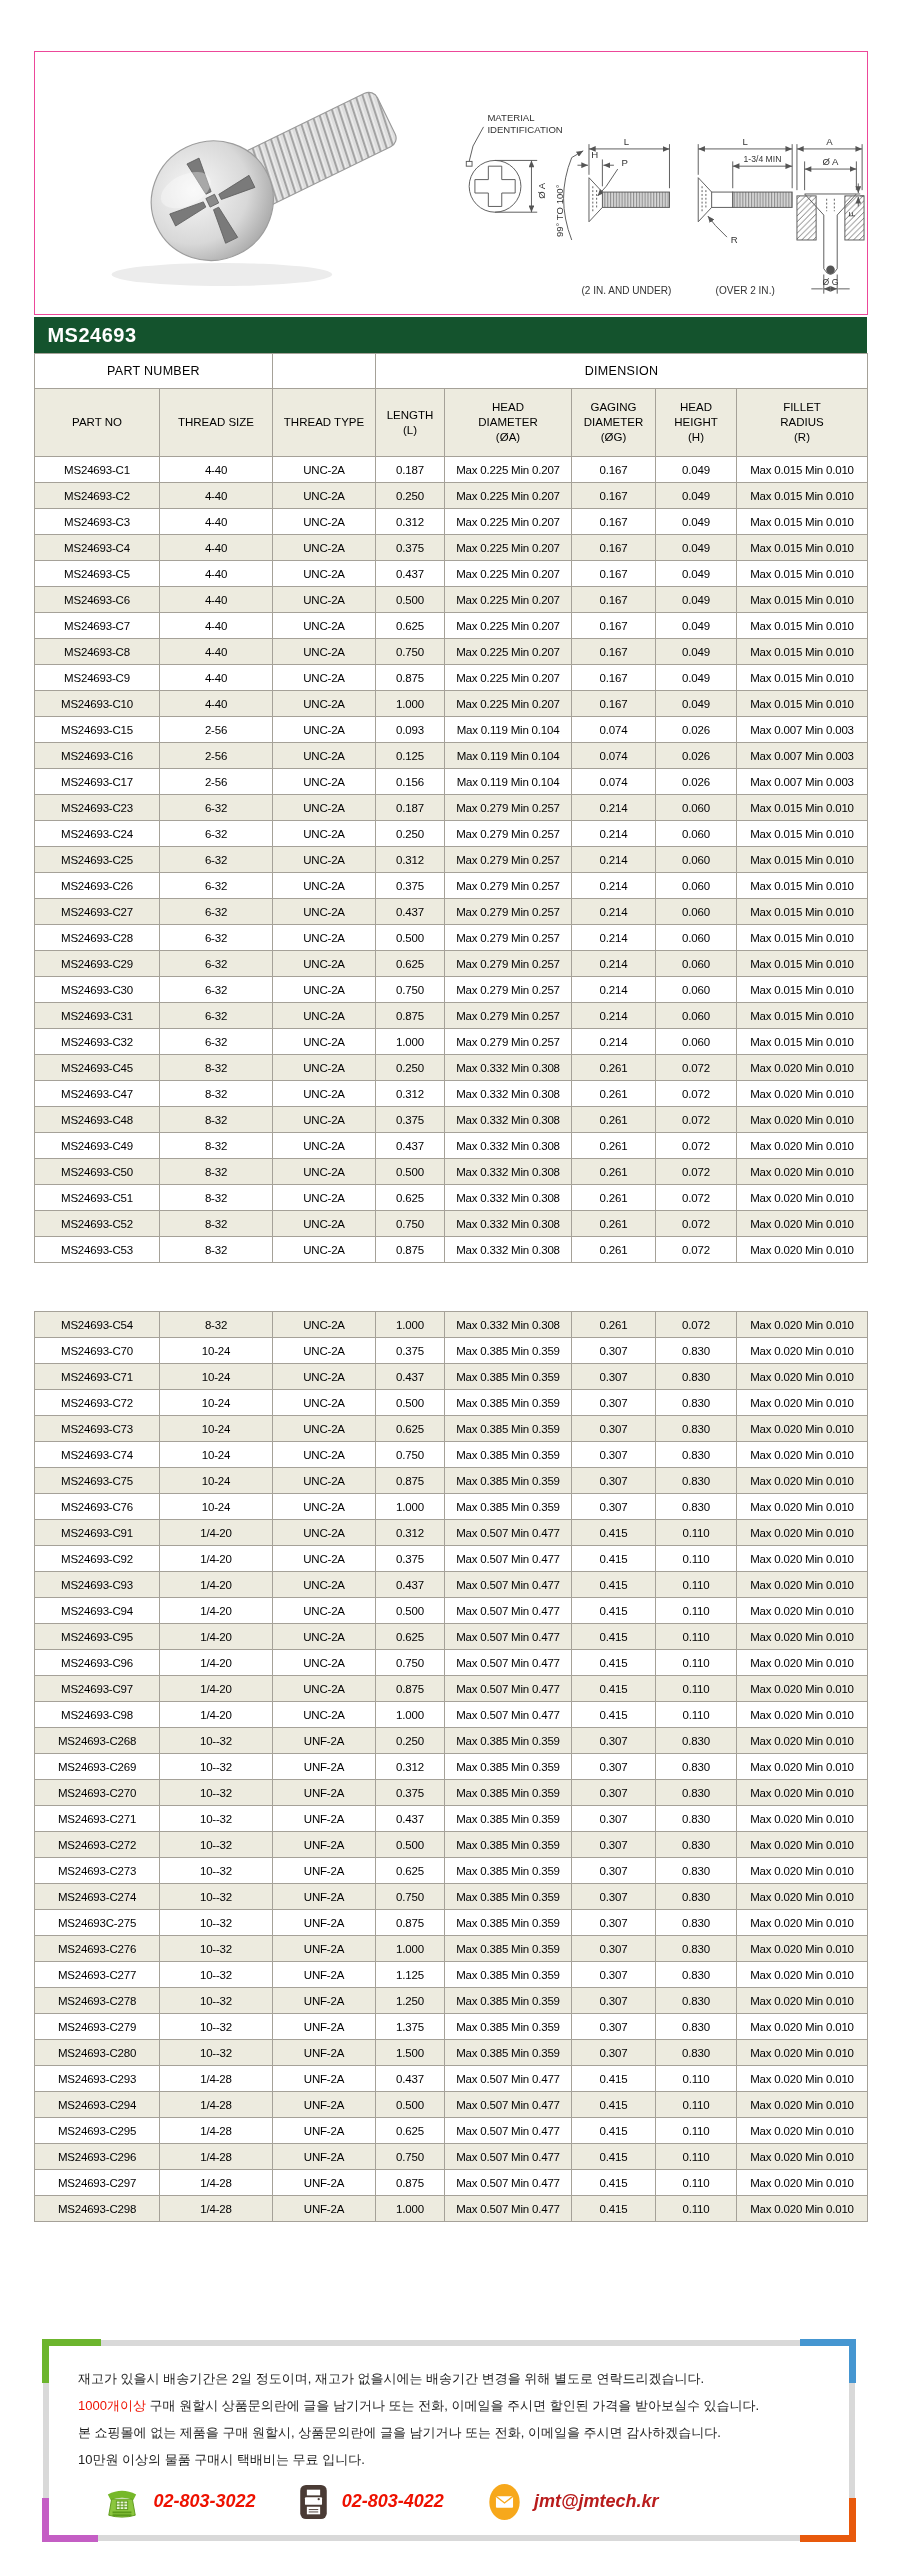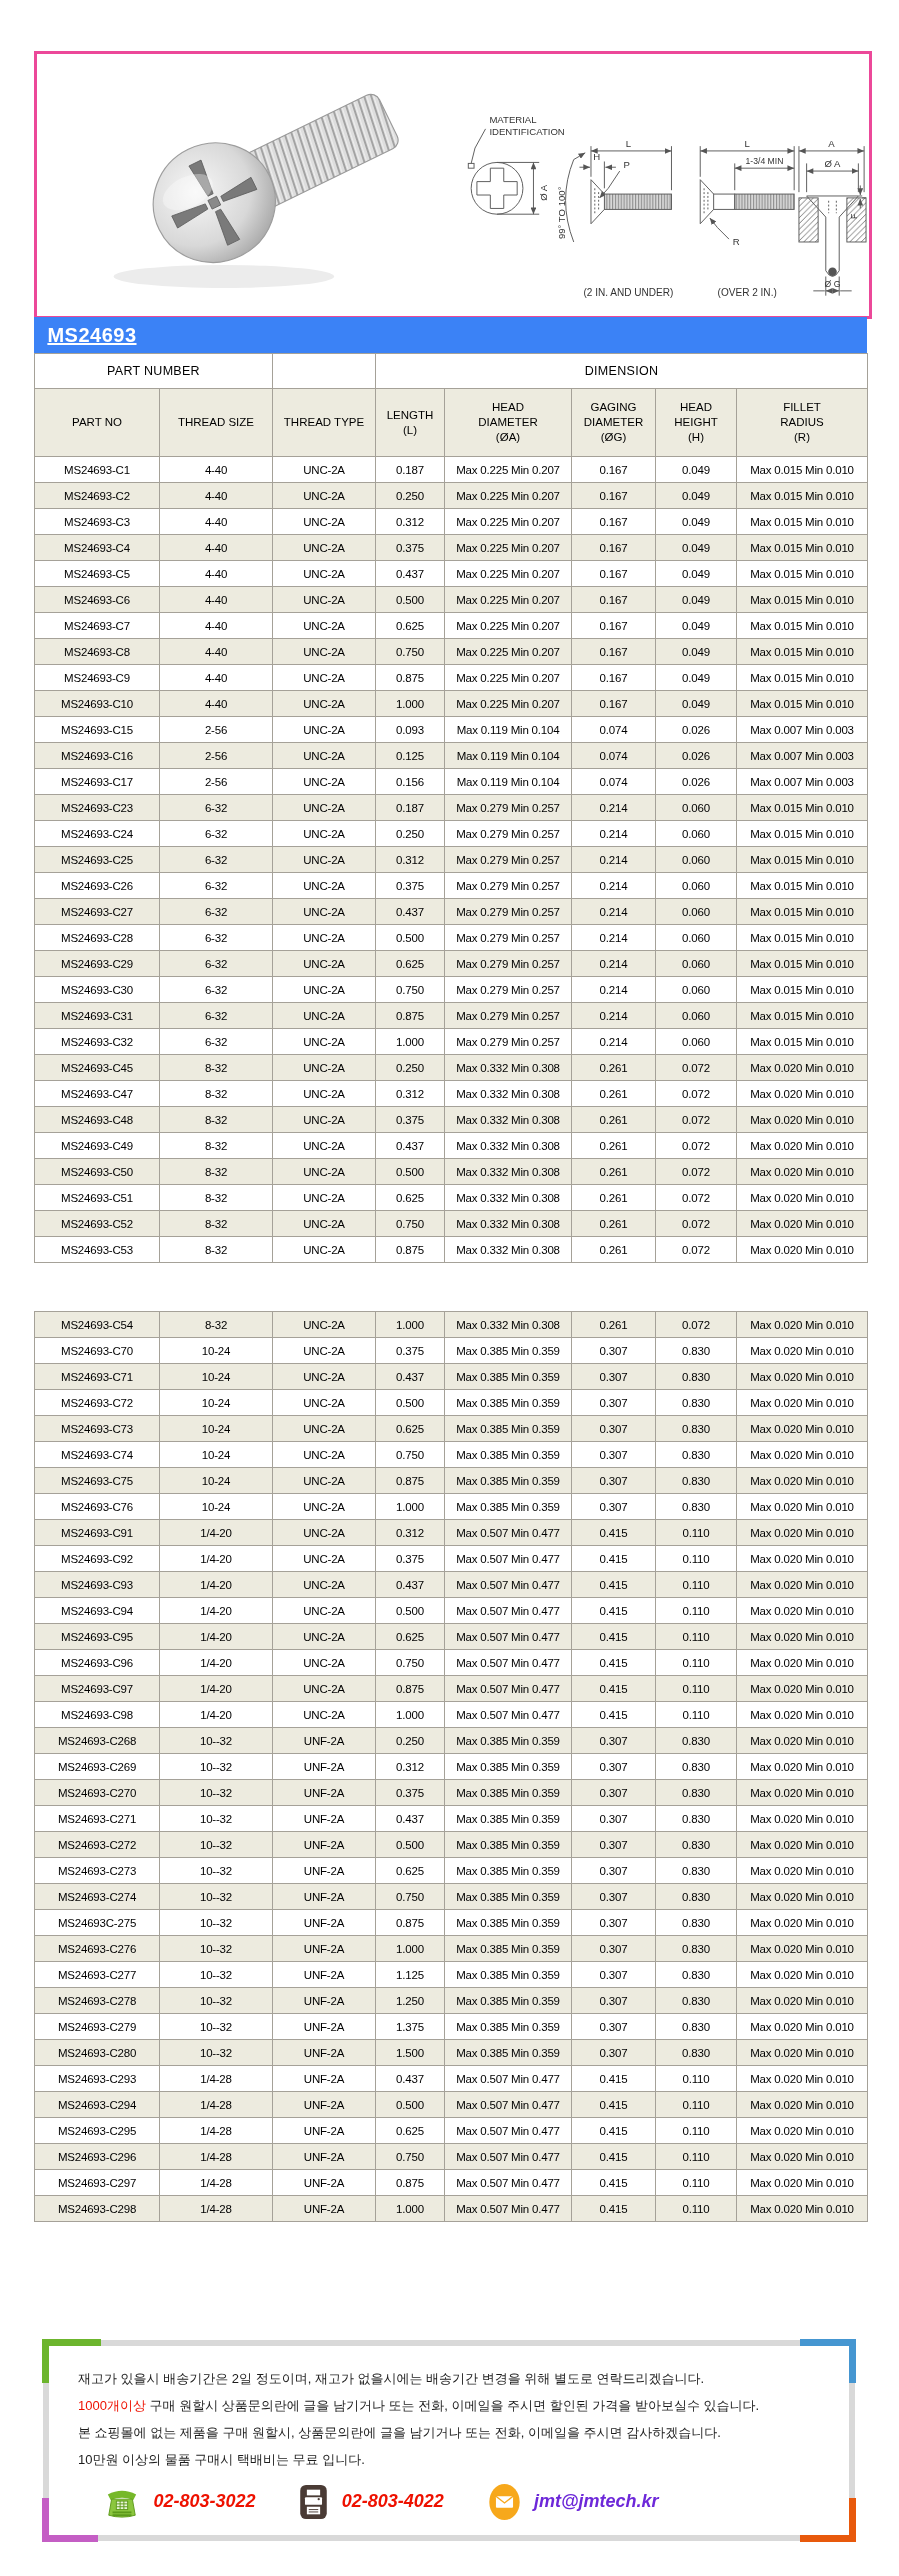--- a/index.html
+++ b/index.html
@@ -1,27 +1,27 @@
 <!DOCTYPE html>
 <html><head>
 <meta charset="utf-8">
 <style>
   html,body{margin:0;padding:0;background:#ffffff;}
   body{font-family:"Liberation Sans","DejaVu Sans",sans-serif;}
   .page{position:relative;width:900px;height:2576px;background:#fff;overflow:hidden;}
 
   
-  .photo-box{position:absolute;left:34px;top:51px;width:832px;height:262px;border:3px solid #ec4899;background:#fff;}
+  .photo-box{position:absolute;left:34px;top:51px;width:832px;height:262px;border:1px solid #ec4899;background:#fff;}
   .dim-text{fill:#333;stroke:none;font-size:10px;}
   .dim-text.small{font-size:9px;}
   .cap-text{fill:#333;stroke:none;font-size:10.5px;}
 
   
-  .title-bar{position:absolute;left:34px;top:317px;width:833px;height:36px;background:#3b82f6;color:#fff;
-    font-size:20px;font-weight:bold;line-height:36px;padding-left:13.4px;box-sizing:border-box;letter-spacing:0.5px;text-decoration:underline;}
+  .title-bar{position:absolute;left:34px;top:317px;width:833px;height:36px;background:#14532d;color:#fff;
+    font-size:20px;font-weight:bold;line-height:36px;padding-left:13.4px;box-sizing:border-box;letter-spacing:0.5px;}
 
   
   table.spec{border-collapse:collapse;table-layout:fixed;position:absolute;left:34px;width:833px;background:#fff;}
   table.spec th,table.spec td{border:1px solid #a5a198;text-align:center;padding:0;color:#000;overflow:hidden;}
   #table1{top:353px;}
   #table2{top:1311px;}
   tr.group-row th{height:34px;background:#fff;font-size:12.5px;font-weight:normal;letter-spacing:0.3px;}
   tr.col-row th{height:67px;background:#edebdf;font-weight:normal;font-size:11.5px;line-height:1.3;white-space:pre-line;}
   table.spec td{height:25px;font-size:11.5px;white-space:nowrap;letter-spacing:-0.2px;}
   #table1 tbody tr:nth-child(even) td{background:#edebdf;}
@@ -948,18 +948,18 @@
         <line x1="10" y1="27" x2="20" y2="27" stroke="#4a3b35"></line>
         <line x1="10" y1="29.5" x2="20" y2="29.5" stroke="#4a3b35"></line>
       </svg>
       <span class="num" style="color:#ee1100;">02-803-4022</span>
       <span class="spacer24"></span>
       <svg width="33" height="38" viewBox="0 0 34 40">
         <ellipse cx="17" cy="20" rx="16" ry="19" fill="#f7a81b"></ellipse>
         <rect x="8" y="14" width="18" height="12" rx="1" fill="#fff"></rect>
         <polyline points="8,14 17,21 26,14" fill="none" stroke="#f7a81b" stroke-width="1.5"></polyline>
       </svg>
-      <a href="#" class="num" style="color:#6d28d9;">jmt@jmtech.kr</a>
+      <a href="#" class="num" style="color:#b91c1c;">jmt@jmtech.kr</a>
     </div>
   </div>
 
 </div>
 
 
 </body></html>

